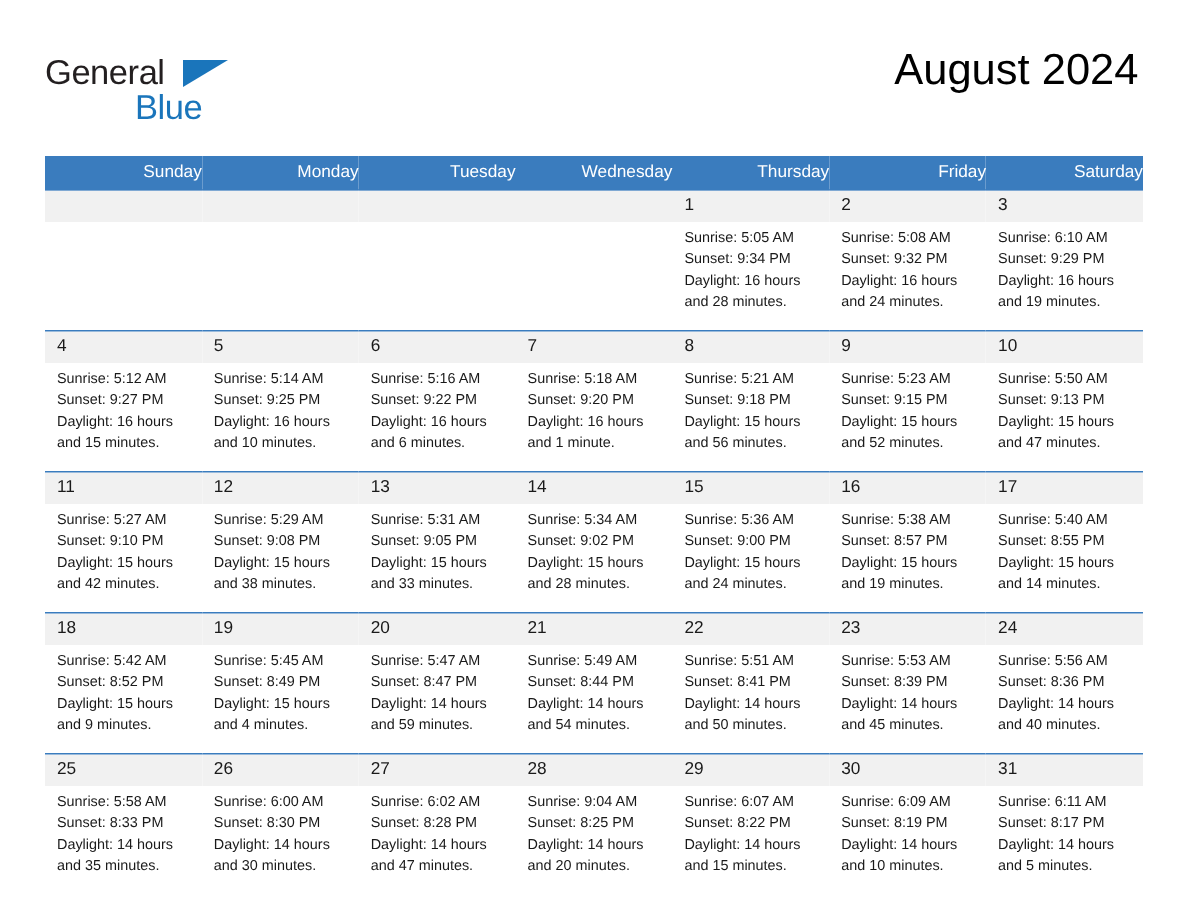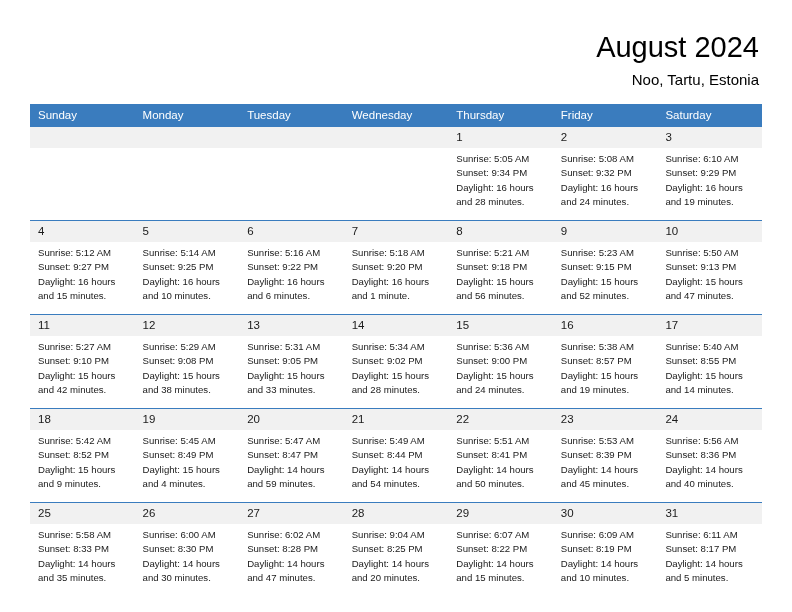--- a/index.html
+++ b/index.html
@@ -65,21 +65,20 @@
     top: 22px;
     font-size: 23px;
     letter-spacing: -0.3px;
     color: #1a75bb;
     font-family: "Liberation Sans", sans-serif;
   }
   .title-block {
     position: absolute;
     right: 33px;
     top: 30px;
-    text-align: right;
   }
   .cal-title {
     font-size: 29px;
     line-height: 34px;
     color: #000000;
     font-weight: normal;
     white-space: nowrap;
   }
   .cal-subtitle {
     font-size: 15px;
@@ -96,21 +95,21 @@
     top: 104px;
     width: 732px;
     border-collapse: collapse;
     table-layout: fixed;
   }
   .calendar th {
     background: #3a7cbe;
     color: #ffffff;
     font-size: 11.5px;
     font-weight: normal;
-    text-align: left;
+    text-align: right;
     padding: 5px 0 5px 8px;
     height: 11px;
     border: none;
   }
   .calendar td {
     vertical-align: top;
     padding: 0;
     width: 104.57px;
     border: none;
     border-top: 1px solid #3a7cbe;
@@ -139,24 +138,30 @@
     white-space: nowrap;
   }
 </style>
 </head>
 <body>
 
 <div class="page">
 
   <div class="header">
 
+    <div class="logo">
+      <div class="logo-row1">
+        <span class="logo-general">General</span>
+        <span class="logo-triangle"></span>
+      </div>
+      <span class="logo-blue">Blue</span>
+    </div>
 
     <div class="title-block">
       <div class="cal-title">August 2024</div>
-      <div class="cal-subtitle">Noo, Tartu, Estonia</div>
     </div>
 
   </div>
 
   <table class="calendar">
     <thead>
       <tr>
         <th>Sunday</th>
         <th>Monday</th>
         <th>Tuesday</th>

